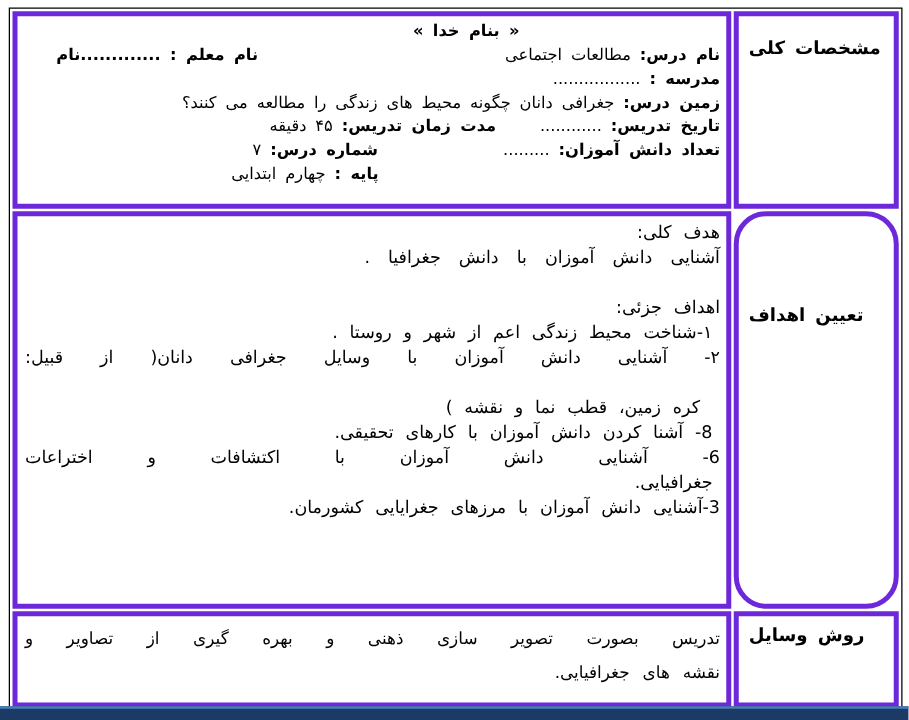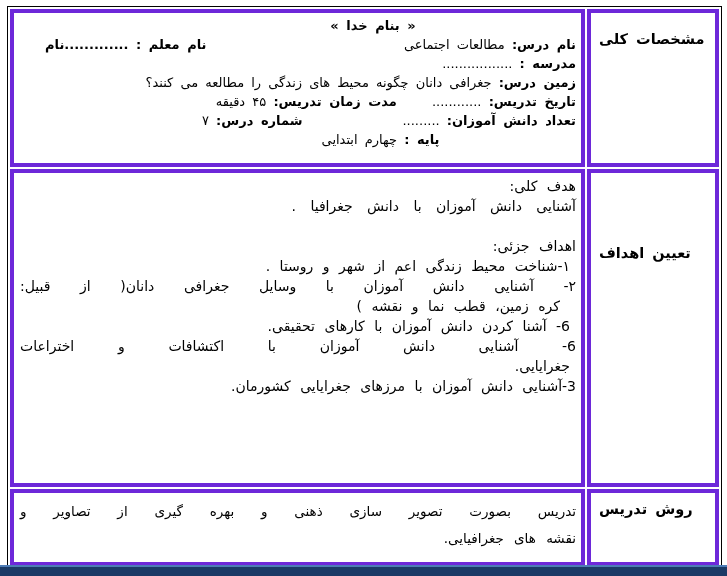--- a/index.html
+++ b/index.html
@@ -13,37 +13,37 @@
     border:1px solid #000;table-layout:fixed;
   }
   td{border:4px solid #6d28d9;vertical-align:top;padding:0;}
   td.label-cell{
     width:108px;text-align:left;font-weight:bold;font-size:14.5px;
     word-spacing:3px;padding:6px 8px 0 8px;line-height:21px;
   }
   td.content-cell{padding:3px 5px 0 6px;font-size:13px;}
   
   .r1 .label-cell{padding-top:16px;}
-  .r2 .label-cell{padding-top:70px;}
+  .r2 .label-cell{padding-top:70px;border-radius:26px;}
   .r1 .content-cell{line-height:19px;word-spacing:3px;}
   .r2 .content-cell{line-height:20px;font-size:14px;word-spacing:5px;}
   .r3 .content-cell,.r4 .content-cell,.r5 .content-cell{
     line-height:27px;font-size:13.5px;word-spacing:6px;padding-top:5px;margin-top:23px;
   }
   .line{text-align:right;}
   .b{font-weight:bold;}
   .center-line{text-align:center;padding-left:150px;}
-  .grade-line{text-align:center;padding-left:165px;}
+  .grade-line{text-align:left;padding-left:165px;}
   .flex-line{display:flex;justify-content:space-between;padding-left:25px;}
   .spacer-35{display:inline-block;width:35px;}
   .spacer-100{display:inline-block;width:100px;}
   .stretch{text-align:justify;text-align-last:justify;}
   .ind-6{padding-right:6px;}
   .ind-14{padding-right:14px;}
-  .ind-16{padding-right:16px;}
+  .ind-16{padding-right:16px;margin-top:20px;}
   .wide{word-spacing:10px;}
   .blank-line{height:20px;}
   .window-bottom-bar{
     position:absolute;left:0;bottom:0;width:727px;height:9px;
     background:#1b3a66;border-top:2px solid #4d7cb6;
   }
 </style>
 </head>
 <body>
 
@@ -68,28 +68,28 @@
     <tr class="r2">
       <td class="label-cell" style="height:240px">تعیین اهداف</td>
       <td class="content-cell">
         <div class="line">هدف کلی:</div>
         <div class="line wide">آشنایی دانش آموزان با دانش جغرافیا .</div>
         <div class="blank-line"></div>
         <div class="line">اهداف جزئی:</div>
         <div class="line ind-6">۱-شناخت محیط زندگی اعم از شهر و روستا .</div>
         <div class="line stretch">۲- آشنایی دانش آموزان با وسایل جغرافی دانان( از قبیل:</div>
         <div class="line ind-16">کره زمین، قطب نما و نقشه )</div>
-        <div class="line ind-6">6- آشنا کردن دانش آموزان با  کارهای تحقیقی.</div>
+        <div class="line ind-6">8- آشنا کردن دانش آموزان با  کارهای تحقیقی.</div>
         <div class="line stretch">6- آشنایی دانش آموزان با اکتشافات و اختراعات</div>
-        <div class="line ind-6">جغرایایی.</div>
+        <div class="line ind-6">جغرافیایی.</div>
         <div class="line">3-آشنایی دانش آموزان با مرزهای جغرایایی کشورمان.</div>
       </td>
     </tr>
     <tr class="r3">
-      <td class="label-cell" style="height:63px">روش تدریس</td>
+      <td class="label-cell" style="height:63px">روش وسایل</td>
       <td class="content-cell">
         <div class="line stretch">تدریس بصورت تصویر سازی ذهنی و بهره گیری از تصاویر و</div>
         <div class="line">نقشه های جغرافیایی.</div>
       </td>
     </tr>
     <tr class="r4">
       <td class="label-cell" style="height:54px">فضا و مدل کلاس</td>
       <td class="content-cell">
         <div class="line stretch ind-14">دانش آموزان را با توجه به تعداد، گروه بندی می کنیم. و در</div>
 

